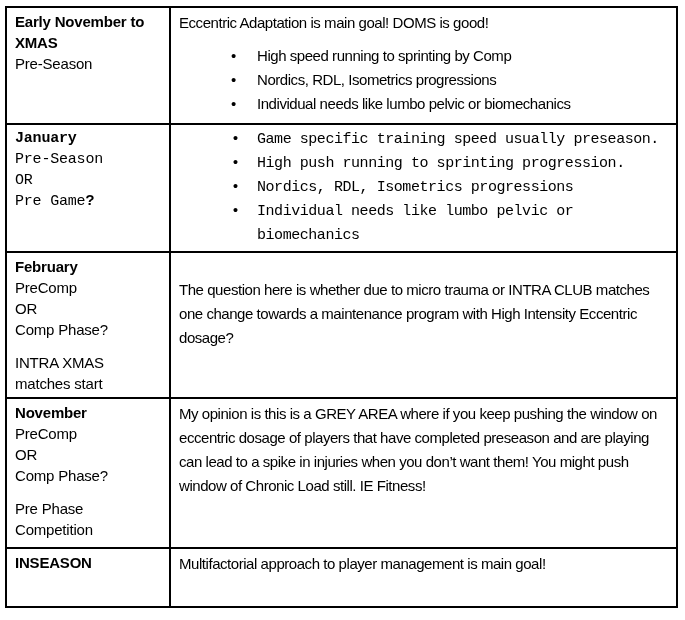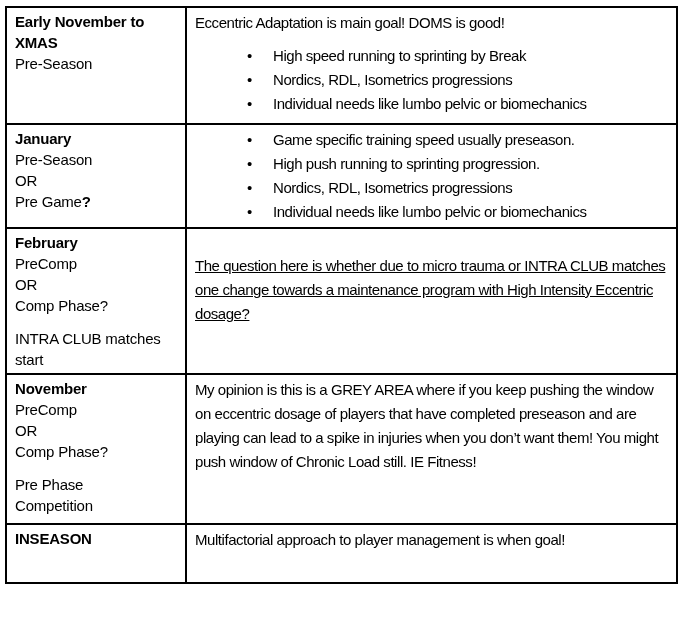--- a/index.html
+++ b/index.html
@@ -16,41 +16,41 @@
     width: 673px;
     table-layout: fixed;
     border: 2px solid #000;
   }
   td {
     border: 2px solid #000;
     vertical-align: top;
     padding: 3px 6px 3px 8px;
   }
   td.period-cell {
-    width: 180px;
+    width: 164px;
     font-size: 15px;
     line-height: 21px;
     letter-spacing: -0.2px;
   }
   td.content-cell {
     font-size: 15px;
     line-height: 24px;
     letter-spacing: -0.45px;
     padding-right: 4px;
   }
   tr.r1 td { height: 117px; }
   tr.r2 td { height: 40px; }
-  tr.r3 td { height: 103px; }
+  tr.r3 td { height: 103px; font-family: Liberation Mono, monospace; }
   tr.r4 td { height: 137px; }
   tr.r5 td { height: 150px; }
   tr.r6 td { height: 59px; }
   .bold { font-weight: bold; }
   .lh20 { line-height: 21px; }
   .note-block { margin-top: 12px; }
-  .para-offset { margin-top: 22px; text-decoration: underline; }
+  .para-offset { margin-top: 22px; }
   ul.bullets {
     list-style: none;
     margin: 9px 0 0 0;
     padding: 0;
   }
   ul.bullets.tight { margin-top: 0; }
   ul.bullets li {
     display: flex;
     padding-left: 52px;
   }
@@ -71,21 +71,21 @@
     <tr class="r1">
       <td class="period-cell">
         <div class="bold">Early November to XMAS</div>
         <div>Pre-Season</div>
       </td>
       <td class="content-cell">
         <div>Eccentric Adaptation  is main goal! DOMS is good!</div>
         <ul class="bullets">
           <li>
                 <span class="dot">•</span>
-                <span class="bt">High speed running to sprinting by Break</span>
+                <span class="bt">High speed running to sprinting by Comp</span>
               </li>
           <li>
                 <span class="dot">•</span>
                 <span class="bt">Nordics, RDL, Isometrics progressions</span>
               </li>
           <li>
                 <span class="dot">•</span>
                 <span class="bt">Individual needs like lumbo pelvic or biomechanics</span>
               </li>
         </ul>
@@ -121,21 +121,21 @@
         </ul>
       </td>
     </tr>
 
     <tr class="r4">
       <td class="period-cell">
         <div class="bold">February</div>
         <div>PreComp</div>
         <div>OR</div>
         <div>Comp Phase?</div>
-        <div class="note-block">INTRA CLUB matches start</div>
+        <div class="note-block">INTRA XMAS matches start</div>
       </td>
       <td class="content-cell">
         <div class="para-offset">The question here is whether  due to micro trauma or INTRA CLUB matches one change towards a maintenance program with High Intensity  Eccentric dosage?</div>
       </td>
     </tr>
 
     <tr class="r5">
       <td class="period-cell">
         <div class="bold">November</div>
         <div>PreComp</div>
@@ -149,19 +149,19 @@
       <td class="content-cell">
         <div>My opinion is this is a GREY AREA where if you keep pushing the window on eccentric dosage of players that have completed preseason and are playing can lead to a spike in injuries when you don’t want them! You might push window of Chronic Load still. IE Fitness!</div>
       </td>
     </tr>
 
     <tr class="r6">
       <td class="period-cell">
         <div class="bold">INSEASON</div>
       </td>
       <td class="content-cell">
-        <div>Multifactorial approach to player management is when goal!</div>
+        <div>Multifactorial approach to player management is main goal!</div>
       </td>
     </tr>
 
   </tbody>
 </table>
 </div>
 
 </body></html>

